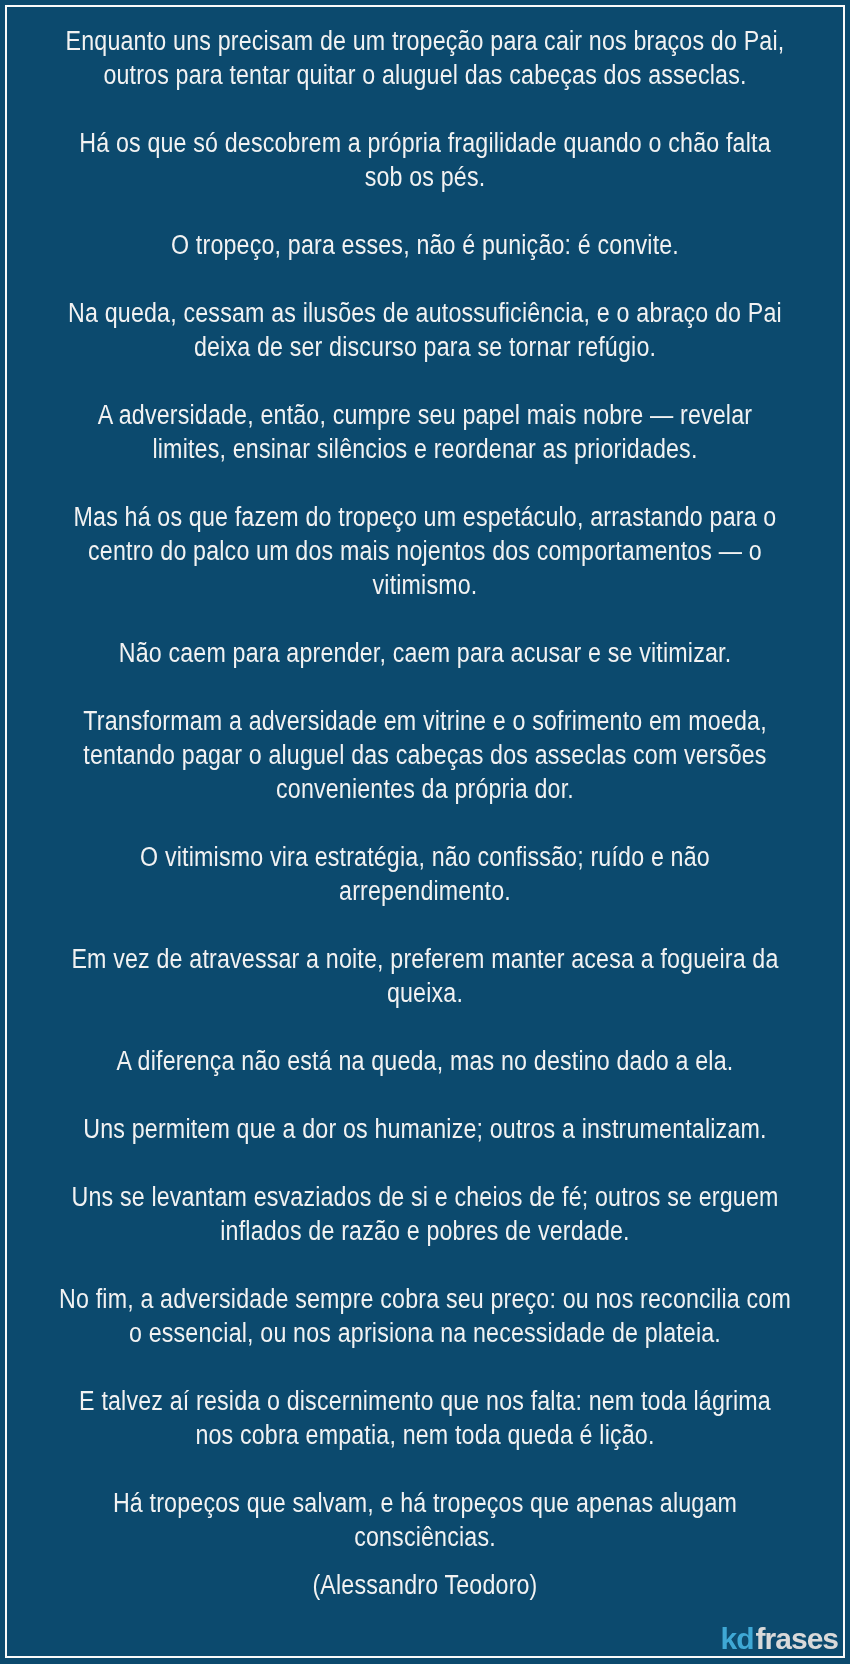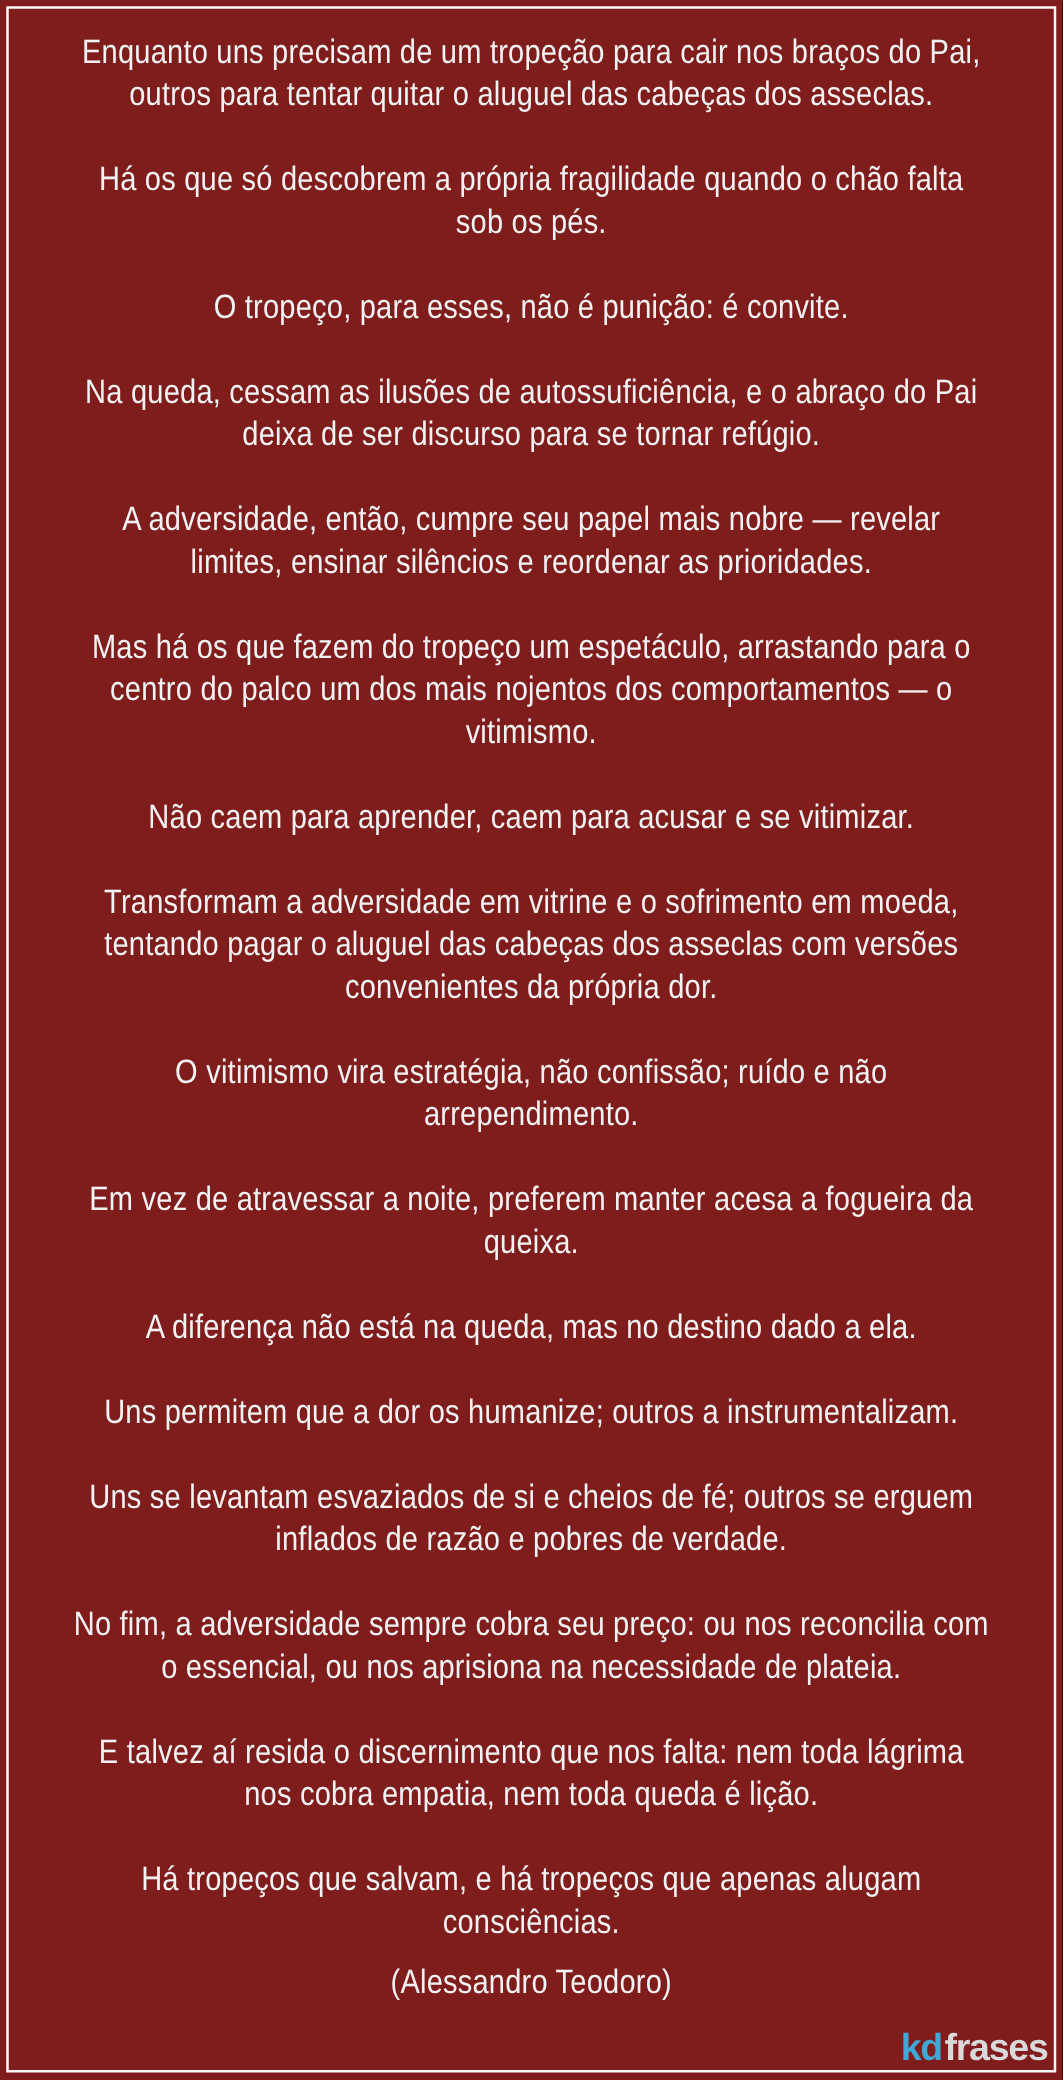--- a/index.html
+++ b/index.html
@@ -54,21 +54,21 @@
     line-height: 30px;
     font-weight: 700;
     letter-spacing: -1px;
   }
   .logo .kd { color: #3fa8d5; }
   .logo .frases { color: #d9d9d9; padding-left: 2px; }
 </style>
 </head>
 <body>
 
-<div id="card" style="background: #7f1d1d;">
+<div id="card" style="background: #0c4a6e;">
 
   <div class="frame" style="border-color: rgb(250, 250, 250);"></div>
 
   <div class="quote-area" style="color: rgb(242, 242, 242);">
     <div id="paragraphs">
         <p class="para">Enquanto uns precisam de um tropeção para cair nos braços do Pai,
 outros para tentar quitar o aluguel das cabeças dos asseclas.</p>
         <p class="para">Há os que só descobrem a própria fragilidade quando o chão falta
 sob os pés.</p>
         <p class="para">O tropeço, para esses, não é punição: é convite.</p>

